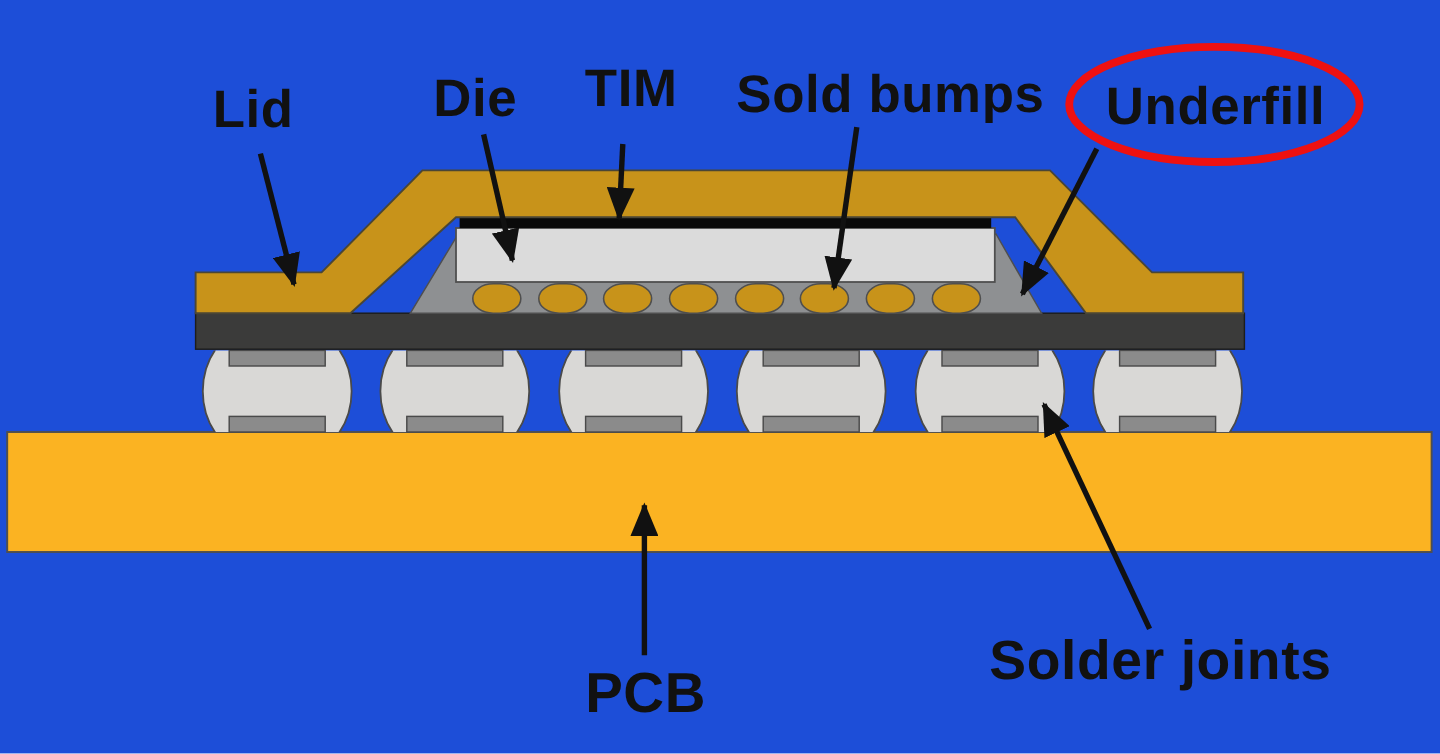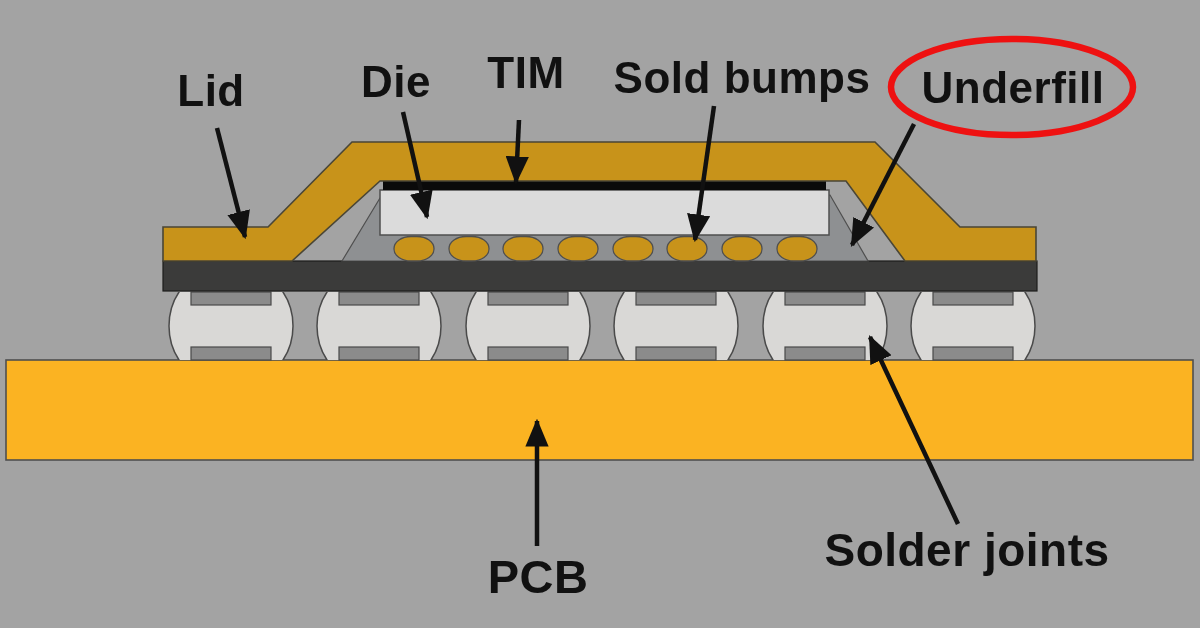--- a/index.html
+++ b/index.html
@@ -1,16 +1,16 @@
 <!DOCTYPE html>
 <html style="--lid-gold: #C8931A; --bump-gold: #C8931A; --pcb-orange: #FBB322; --die-gray: #DBDBDB; --underfill-gray: #8E9092; --substrate-dark: #3B3B3A; --ball-gray: #D9D8D6; --pad-gray: #8B8B8B; --tim-black: #0A0A0A; --highlight-red: #EE1111; --arrow-black: #111111; --outline-gray: #4F4F4F;"><head>
 <meta charset="utf-8">
 <style>
   html,body{margin:0;padding:0;background:#ffffff;}
-  .stage{position:relative;width:1200px;height:628px;background:#a3a3a3;overflow:hidden;
+  .stage{position:relative;width:1200px;height:628px;background:#1d4ed8;overflow:hidden;
          font-family:"Liberation Sans",sans-serif;}
   svg{display:block;}
   .label{font-family:"Liberation Sans",sans-serif;font-weight:bold;fill:var(--arrow-black,#111);
          letter-spacing:0.5px;}
   .arrow{stroke:var(--arrow-black,#111);stroke-width:4.5;fill:none;}
   .pcb{fill:var(--pcb-orange,#FBB322);stroke:var(--outline-gray,#4F4F4F);stroke-width:1.6;}
   .substrate{fill:var(--substrate-dark,#3B3B3A);stroke:#1d1d1c;stroke-width:1.2;}
   .underfill{fill:var(--underfill-gray,#8E9092);stroke:var(--outline-gray,#4F4F4F);stroke-width:1.2;}
   .die{fill:var(--die-gray,#DBDBDB);stroke:var(--outline-gray,#4F4F4F);stroke-width:1.5;}
   .tim{fill:var(--tim-black,#0A0A0A);}

